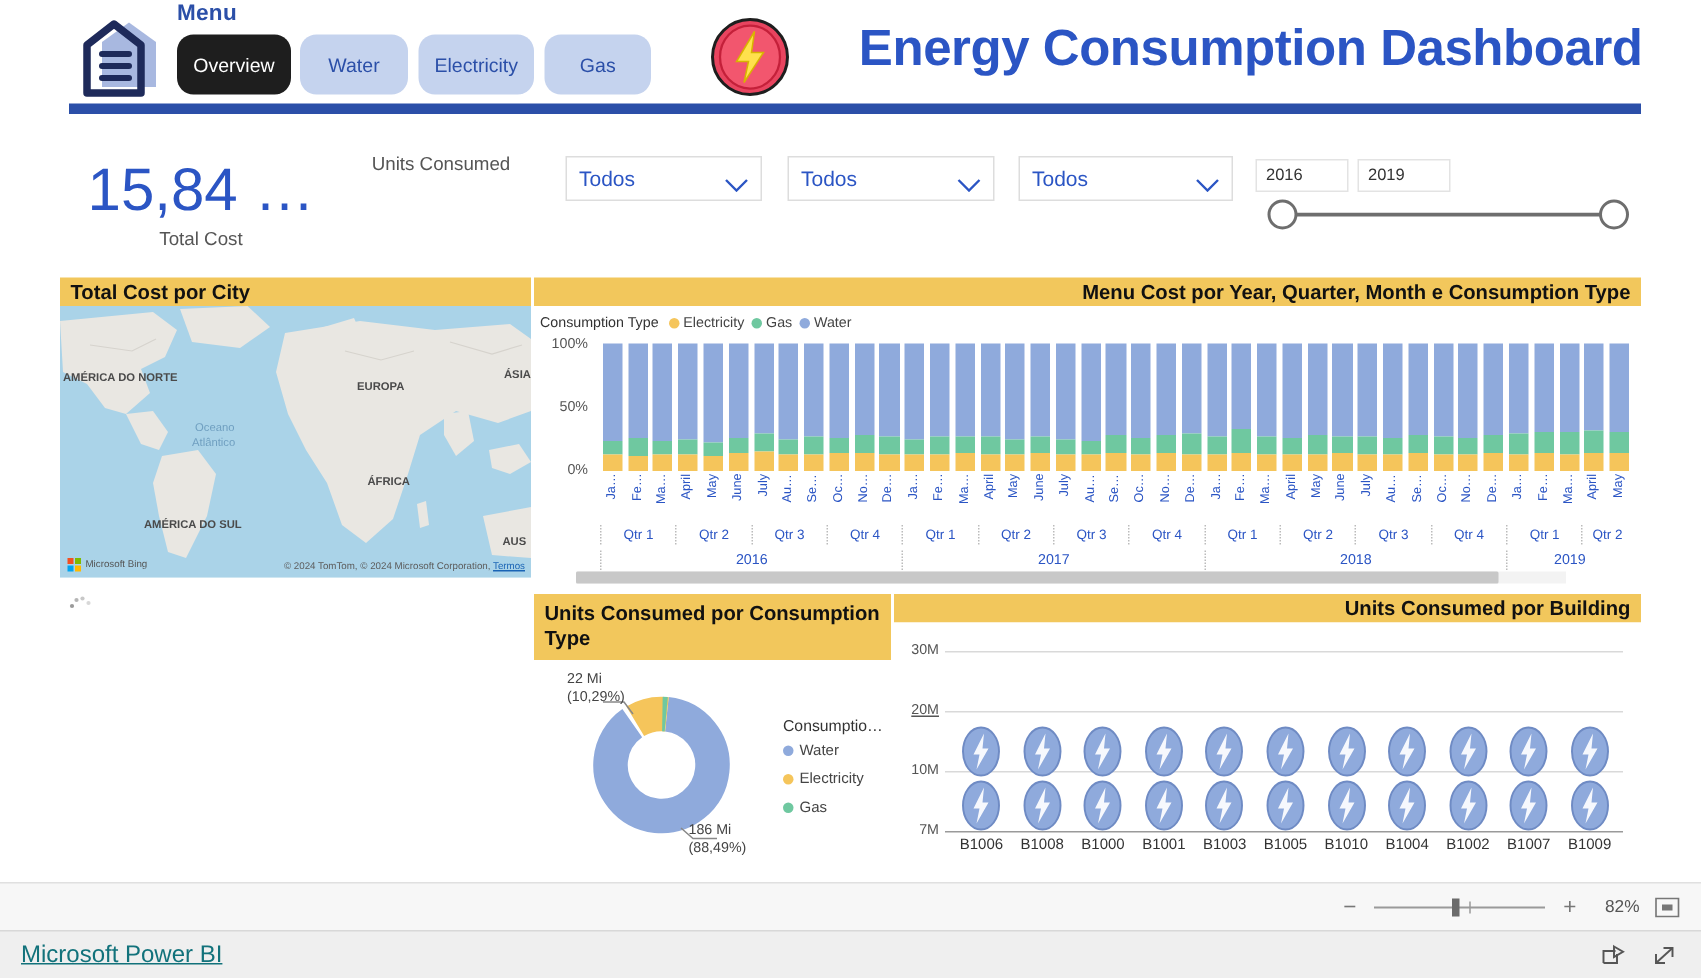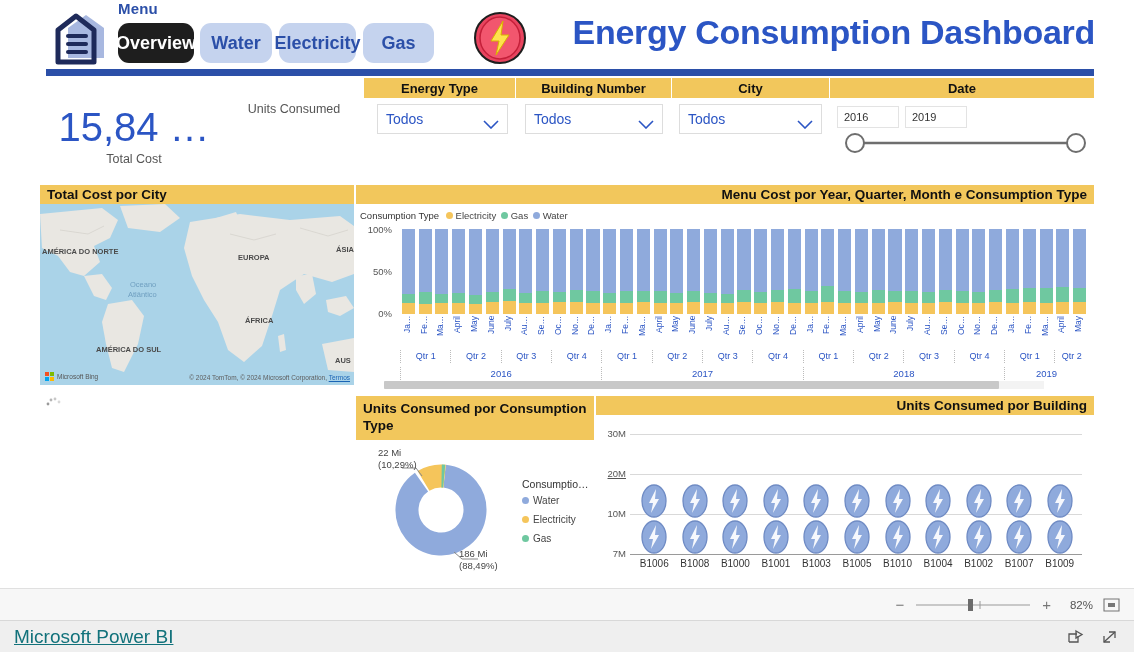--- a/index.html
+++ b/index.html
@@ -16,21 +16,21 @@
 
   
   .menu-label {
     position:absolute; left:118px; top:0px; font-size:15px; font-weight:bold;
     color:#2B4FA8; letter-spacing:.2px;
   }
   .house-icon { position:absolute; left:46px; top:10px; width:72px; height:62px; }
   .tab-btn {
     position:absolute; top:23px; height:40px; border-radius:11px;
     display:flex; align-items:center; justify-content:center;
-    font-size:18px; font-weight:bold; color:#2B4FA8;
+    font-size:13px; font-weight:normal; color:#2B4FA8;
     background:#C5D3EE; border:none; cursor:pointer;
   }
   .tab-btn.active { background:#1E1E1E; color:#ffffff; }
   #tab-0 { left:118px; width:76px; }
   #tab-1 { left:200px; width:72px; }
   #tab-2 { left:279px; width:77px; }
   #tab-3 { left:363px; width:71px; }
 
   .bolt-badge { position:absolute; left:473px; top:11px; width:54px; height:54px; }
 
@@ -163,21 +163,21 @@
   .zslider { width:118px; height:14px; position:relative; cursor:pointer; }
   .zpct { font-size:11.5px; color:#555; width:32px; text-align:right; }
   .fitbtn { width:17px; height:14px; position:relative; cursor:pointer; }
 
   #footer {
     position:absolute; left:0; top:620px; width:1134px; height:32px;
     background:#EFEFEF; border-top:1px solid #D8D8D8;
     display:flex; align-items:center; padding:0 14px;
   }
   #footer .brand {
-    font-size:19px; color:#12727B; text-decoration:underline; cursor:pointer;
+    font-size:16px; color:#12727B; text-decoration:underline; cursor:pointer;
     font-family:"Liberation Sans", sans-serif;
   }
   #footer .spacer { flex:1; }
   #footer .ficon { width:20px; height:18px; margin-left:14px; cursor:pointer; }
 </style>
 </head>
 <body>
 
 <div id="app">
 
@@ -203,26 +203,20 @@
       <svg viewBox="0 0 54 54" width="54" height="54">
         <ellipse cx="27" cy="27" rx="25" ry="25" fill="#E8445F" stroke="#1E1E1E" stroke-width="2"></ellipse>
         <ellipse cx="27" cy="27" rx="20" ry="21" fill="#F2566E" stroke="#C4203A" stroke-width="1.5"></ellipse>
         <path d="M30 10 L18 30 L26 30 L23 44 L36 24 L28 24 Z" fill="#FFE14D" stroke="#D8B400" stroke-width="1"></path>
       </svg>
     </div>
 
     <div class="dash-title">Energy Consumption Dashboard</div>
     <div class="header-rule"></div>
 
-    <div class="slicer-hdrs">
-      <div class="slicer-hdr sh-0">Energy Type</div>
-      <div class="slicer-hdr sh-1">Building Number</div>
-      <div class="slicer-hdr sh-2">City</div>
-      <div class="slicer-hdr sh-3">Date</div>
-    </div>
 
     <div class="slicer-box" id="slicer-energy">
       <span class="val">Todos</span>
       <span class="chev">
         <svg viewBox="0 0 16 9" width="16" height="9">
             <path d="M1 1 L8 8 L15 1" fill="none" stroke="#2B55C4" stroke-width="1.6"></path>
           </svg>
       </span>
     </div>
     <div class="slicer-box" id="slicer-building">

